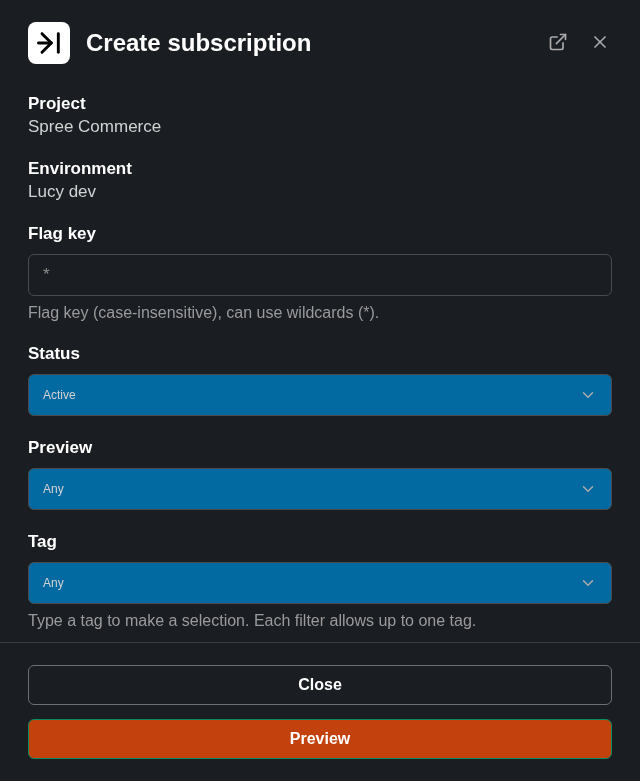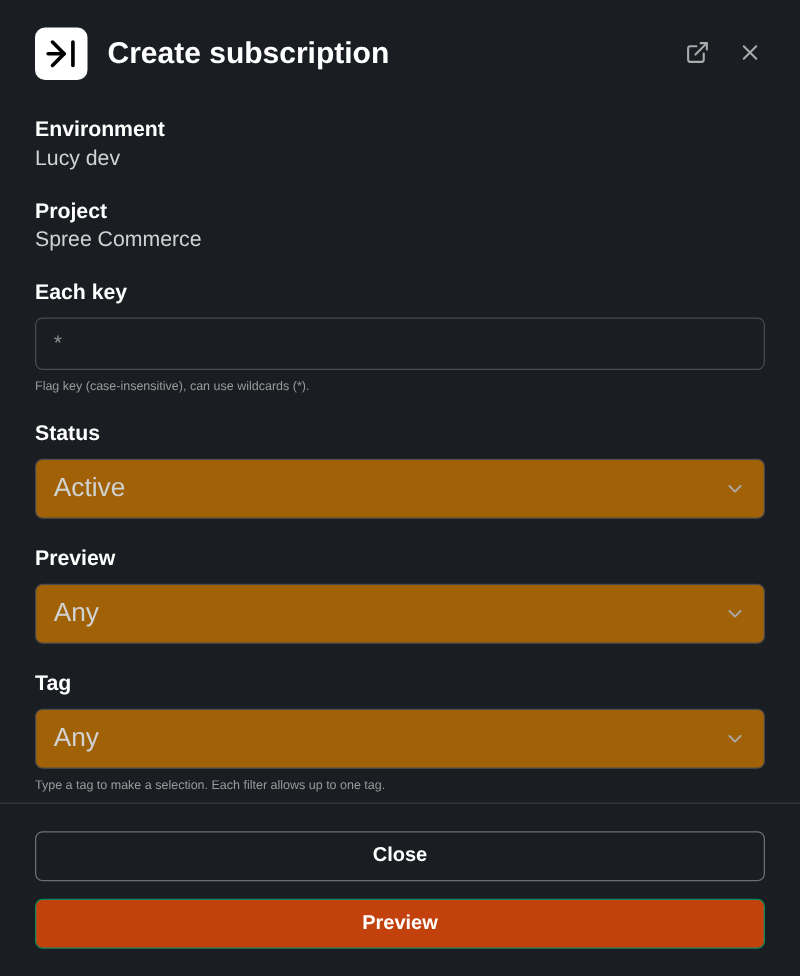--- a/index.html
+++ b/index.html
@@ -103,35 +103,35 @@
       border-radius: 6px;
       padding: 10px 14px;
       font-size: 17px;
       color: #d1d2d3;
       outline: none;
     }
     .text-input::placeholder {
       color: #8e8e8e;
     }
     .help-text {
-      font-size: 10px;
+      font-size: 16px;
       color: #9a9a9c;
       margin-top: 8px;
     }
     .select-wrap {
       position: relative;
       width: 100%;
     }
     .select-input {
       width: 100%;
-      background: #a16207;
+      background: #0369a1;
       border: 1px solid #4b4b4d;
       border-radius: 6px;
       padding: 11px 14px;
-      font-size: 21px;
+      font-size: 12px;
       color: #d1d2d3;
       outline: none;
       text-align: left;
       cursor: pointer;
       display: flex;
       justify-content: space-between;
       align-items: center;
     }
     .chevron {
       color: #ababad;
@@ -198,31 +198,31 @@
             <line x1="6" y1="6" x2="18" y2="18"></line>
           </svg>
         </span>
       </button>
     </div>
   </div>
 
   <div class="body">
 
     <div class="field-group">
+      <div class="field-label">Project</div>
+      <div class="field-value">Spree Commerce</div>
+    </div>
+
+    <div class="field-group">
       <div class="field-label">Environment</div>
       <div class="field-value">Lucy dev</div>
     </div>
 
-    <div class="field-group">
-      <div class="field-label">Project</div>
-      <div class="field-value">Spree Commerce</div>
-    </div>
-
-    <div class="input-group">
-      <label class="input-label">Each key</label>
+    <div class="input-group">
+      <label class="input-label">Flag key</label>
       <input type="text" class="text-input" placeholder="*" style="">
       <div class="help-text">Flag key (case-insensitive), can use wildcards (*).</div>
     </div>
 
     <div class="input-group">
       <label class="input-label">Status</label>
       <div class="select-wrap">
         <button class="select-input">
           <span>Active</span>
           <span class="chevron">

